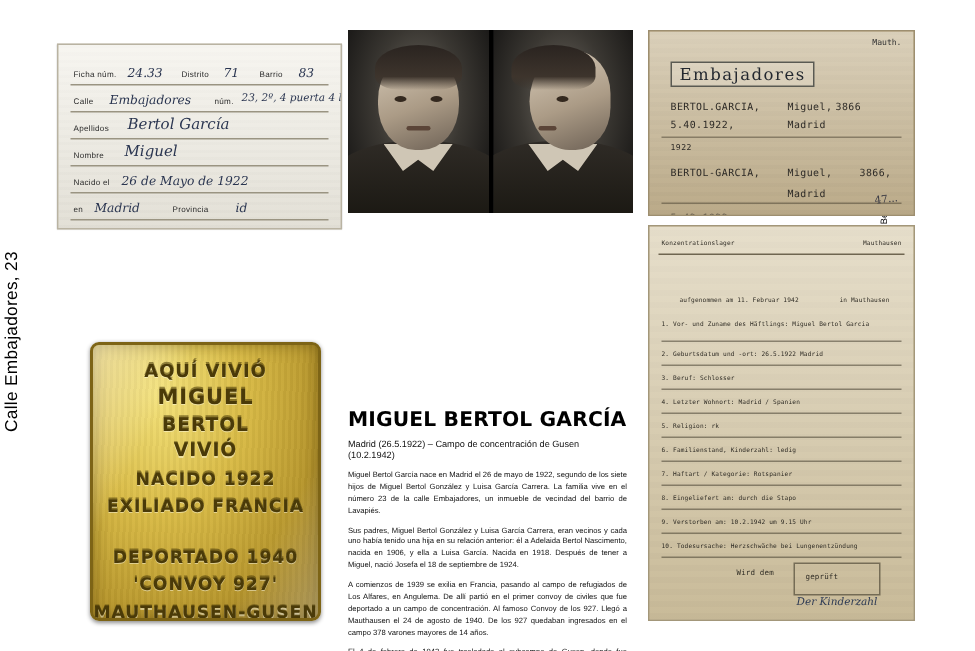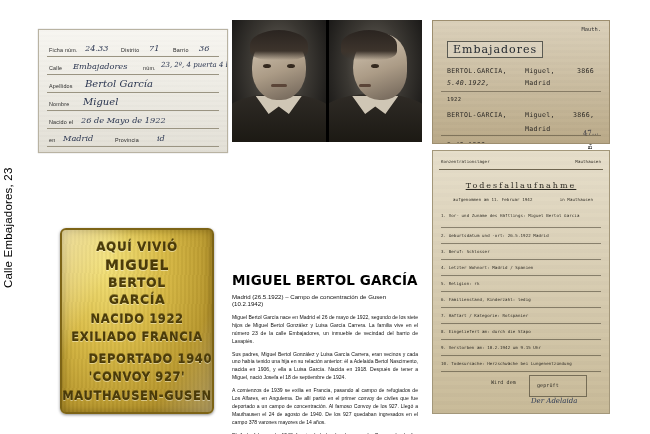--- a/index.html
+++ b/index.html
@@ -306,21 +306,21 @@
     font-family: "DejaVu Sans", sans-serif;
     font-weight: bold;
     letter-spacing: .6px;
     text-shadow: 0 1px 0 rgba(255,255,245,.45), 0 -1px 0 rgba(70,55,5,.55);
   }
   #stolperstein .l1 { margin-top: 10px; font-size: 12px; }
   #stolperstein .l2 { margin-top: 3px; font-size: 14px; }
   #stolperstein .l3 { margin-top: 2px; font-size: 12.5px; }
   #stolperstein .l4 { margin-top: 5px; font-size: 11.5px; }
   #stolperstein .l5 { margin-top: 4px; font-size: 11.5px; }
-  #stolperstein .l6 { margin-top: 8px; font-size: 11.5px; text-align: right; }
+  #stolperstein .l6 { margin-top: 20px; font-size: 11.5px; }
   #stolperstein .l7 { margin-top: 4px; font-size: 11.5px; }
   #stolperstein .l8 { margin-top: 5px; font-size: 11.5px; }
   #stolperstein .l9 { margin-top: 4px; font-size: 11px; }
 
   
   #text-block {
     position: absolute;
     left: 232px;
     top: 272px;
     width: 186px;
@@ -361,21 +361,21 @@
   <div class="line" style="top:62px;"></div>
   <div class="line" style="top:80px;"></div>
   <div class="line" style="top:98px;"></div>
   <div class="line" style="top:116px;"></div>
 
   <div class="fld" style="left:10px; top:17px;">Ficha núm.</div>
   <div class="hand" style="left:46px; top:13px;">24.33</div>
   <div class="fld" style="left:82px; top:17px;">Distrito</div>
   <div class="hand" style="left:110px; top:13px;">71</div>
   <div class="fld" style="left:134px; top:17px;">Barrio</div>
-  <div class="hand" style="left:160px; top:13px;">36</div>
+  <div class="hand" style="left:160px; top:13px;">83</div>
 
   <div class="fld" style="left:10px; top:35px;">Calle</div>
   <div class="hand" style="left:34px; top:31px;">Embajadores</div>
   <div class="fld" style="left:104px; top:35px;">núm.</div>
   <div class="hand" style="left:122px; top:31px; font-size:7px;">23, 2º, 4 puerta 4 bis</div>
 
   <div class="fld" style="left:10px; top:53px;">Apellidos</div>
   <div class="hand" style="left:46px; top:48px; font-size:10px;">Bertol García</div>
 
   <div class="fld" style="left:10px; top:71px;">Nombre</div>
@@ -412,22 +412,22 @@
   </div>
 </div>
 
 <div id="doc-hinweiskarte">
   <div class="grain"></div>
   <div class="corner">Mauth.</div>
   <div class="hdr">Embajadores</div>
 
   <div class="typed" style="left:14px; top:46px;">BERTOL.GARCIA,</div>
   <div class="typed" style="left:92px; top:46px;">Miguel,</div>
-  <div class="typed" style="left:144px; top:46px;">3866</div>
-  <div class="typed" style="left:14px; top:58px;font-style:italic;">5.40.1922,</div>
+  <div class="typed" style="left:124px; top:46px;">3866</div>
+  <div class="typed" style="left:14px; top:58px;">5.40.1922,</div>
   <div class="typed" style="left:92px; top:58px;">Madrid</div>
   <div class="rule" style="top:70px;"></div>
 
   <div class="typed" style="left:14px; top:75px; font-size:5.4px;">1922</div>
 
   <div class="typed" style="left:14px; top:90px;">BERTOL-GARCIA,</div>
   <div class="typed" style="left:92px; top:90px;">Miguel,</div>
   <div class="typed" style="left:140px; top:90px;">3866,</div>
   <div class="typed" style="left:14px; top:120px;">5.42.1922,</div>
   <div class="typed" style="left:92px; top:104px;">Madrid</div>
@@ -436,21 +436,20 @@
   <div class="stamp">47...</div>
 </div>
 
 <div id="doc-todesfall">
   <div class="grain"></div>
 
   <div class="tiny" style="left:8px; top:8px;">Konzentrationslager</div>
   <div class="tiny" style="right:8px; top:8px;">Mauthausen</div>
   <div class="head-rule" style="top:18px;"></div>
 
-  <div class="ttl" style="top:30px;">Todesfallaufnahme</div>
 
   <div class="tiny" style="left:20px; top:46px;">aufgenommen am 11. Februar 1942</div>
   <div class="tiny" style="right:16px; top:46px;">in Mauthausen</div>
 
   <div class="tiny wrap" style="left:8px; top:62px; width:158px;">1. Vor- und Zuname des Häftlings:  Miguel Bertol Garcia</div>
   <div class="fieldline" style="left:8px; right:8px; top:76px;"></div>
 
   <div class="tiny wrap" style="left:8px; top:82px; width:158px;">2. Geburtsdatum und -ort:  26.5.1922 Madrid</div>
   <div class="fieldline" style="left:8px; right:8px; top:92px;"></div>
 
@@ -475,29 +474,29 @@
   <div class="tiny wrap" style="left:8px; top:194px; width:158px;">9. Verstorben am:  10.2.1942 um 9.15 Uhr</div>
   <div class="fieldline" style="left:8px; right:8px; top:204px;"></div>
 
   <div class="tiny wrap" style="left:8px; top:210px; width:158px;">10. Todesursache:  Herzschwäche bei Lungenentzündung</div>
   <div class="fieldline" style="left:8px; right:8px; top:220px;"></div>
 
   <div class="tiny" style="left:58px; top:228px; font-size:5px;">Wird dem</div>
   <div class="box" style="left:96px; top:224px; width:56px; height:20px;"></div>
   <div class="tiny" style="left:104px; top:231px; font-size:5px;">geprüft</div>
 
-  <div class="sig" style="left:98px; top:246px;">Der Adelaida</div>
+  <div class="sig" style="left:98px; top:246px;">Der Kinderzahl</div>
 </div>
 
 <div id="stolperstein">
   <div class="sheen"></div>
   <div class="txt l1">AQUÍ VIVIÓ</div>
   <div class="txt l2">MIGUEL</div>
   <div class="txt l3">BERTOL</div>
-  <div class="txt l3">GARCÍA</div>
+  <div class="txt l3">VIVIÓ</div>
   <div class="txt l4">NACIDO  1922</div>
   <div class="txt l5">EXILIADO FRANCIA</div>
   <div class="txt l6">DEPORTADO 1940</div>
   <div class="txt l7">'CONVOY 927'</div>
   <div class="txt l8">MAUTHAUSEN-GUSEN</div>
 
 </div>
 
 <div id="text-block">
   <h1 id="bio-name">MIGUEL BERTOL GARCÍA</h1>

